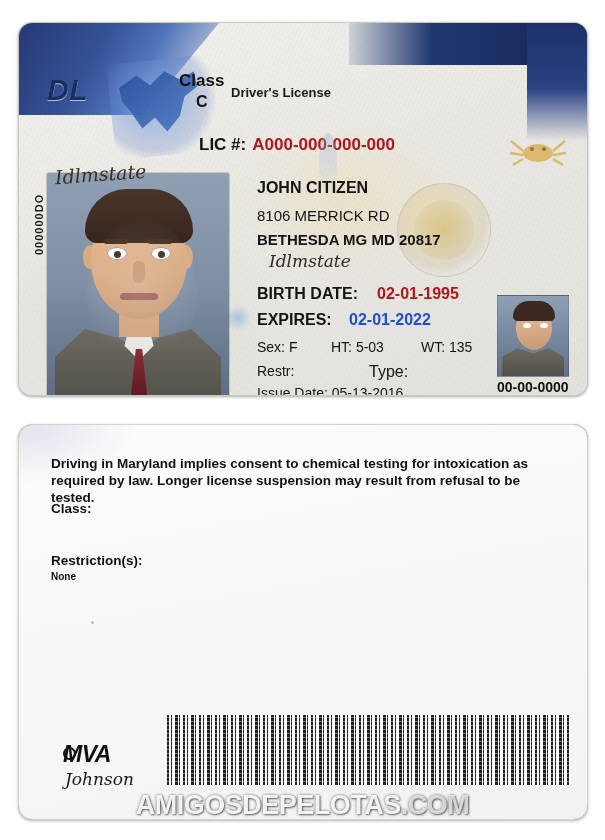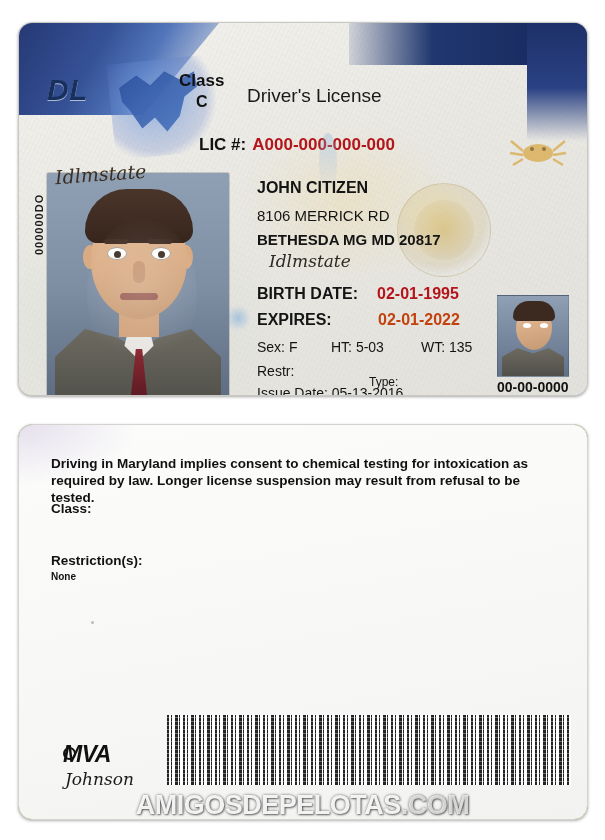--- a/index.html
+++ b/index.html
@@ -100,23 +100,23 @@
   }
   .class-value {
     position: absolute;
     left: 177px; top: 70px;
     font-size: 16px;
     font-weight: bold;
     color: #111;
   }
   .dl-title {
     position: absolute;
-    left: 228px; top: 62px;
-    font-size: 19px;
-    font-weight: normal;
+    left: 212px; top: 62px;
+    font-size: 13px;
+    font-weight: bold;
     color: #1a1a1a;
   }
   .maryland-script {
     position: absolute;
     left: 378px; top: 45px;
     font-family: "DejaVu Serif", serif;
     font-style: italic;
     font-size: 37px;
     color: #ffffff;
     letter-spacing: 0.5px;
@@ -252,26 +252,26 @@
   .addr1 { left: 238px; top: 184px; font-size: 15px; font-weight: normal; }
   .addr2 { left: 238px; top: 208px; font-size: 15px; font-weight: bold; }
   .sig-mid {
     position:absolute; left:250px; top:228px;
     font-family:"DejaVu Serif", serif; font-style:italic; font-size:17px;
     color:#2d2a22;
   }
   .birth-label { left: 238px; top: 262px; font-size: 16px; font-weight: bold; }
   .birth-value { left: 358px; top: 262px; font-size: 16px; font-weight: bold; color:#b4151b; }
   .exp-label { left: 238px; top: 288px; font-size: 16px; font-weight: bold; }
-  .exp-value { left: 330px; top: 288px; font-size: 16px; font-weight: bold; color:#c2410c;margin-left:29px; }
+  .exp-value { left: 330px; top: 288px; font-size: 16px; font-weight: bold; color:#1d4ed8; }
   .sex { left: 238px; top: 316px; font-size: 14px; }
   .ht { left: 312px; top: 316px; font-size: 14px; }
   .wt { left: 402px; top: 316px; font-size: 14px; }
   .restr { left: 238px; top: 340px; font-size: 14px; }
-  .type { left: 350px; top: 340px; font-size: 12px; margin-top: 12px; }
+  .type { left: 350px; top: 340px; font-size: 16px; }
   .issue { left: 238px; top: 362px; font-size: 14px; }
 
   .photo-ghost {
     position:absolute;
     left: 478px; top: 272px;
     width: 70px; height: 80px;
     overflow:hidden;
     background: linear-gradient(180deg,#8fa0b4,#61718a);
     border: 1px solid rgba(0,0,0,.12);
   }

